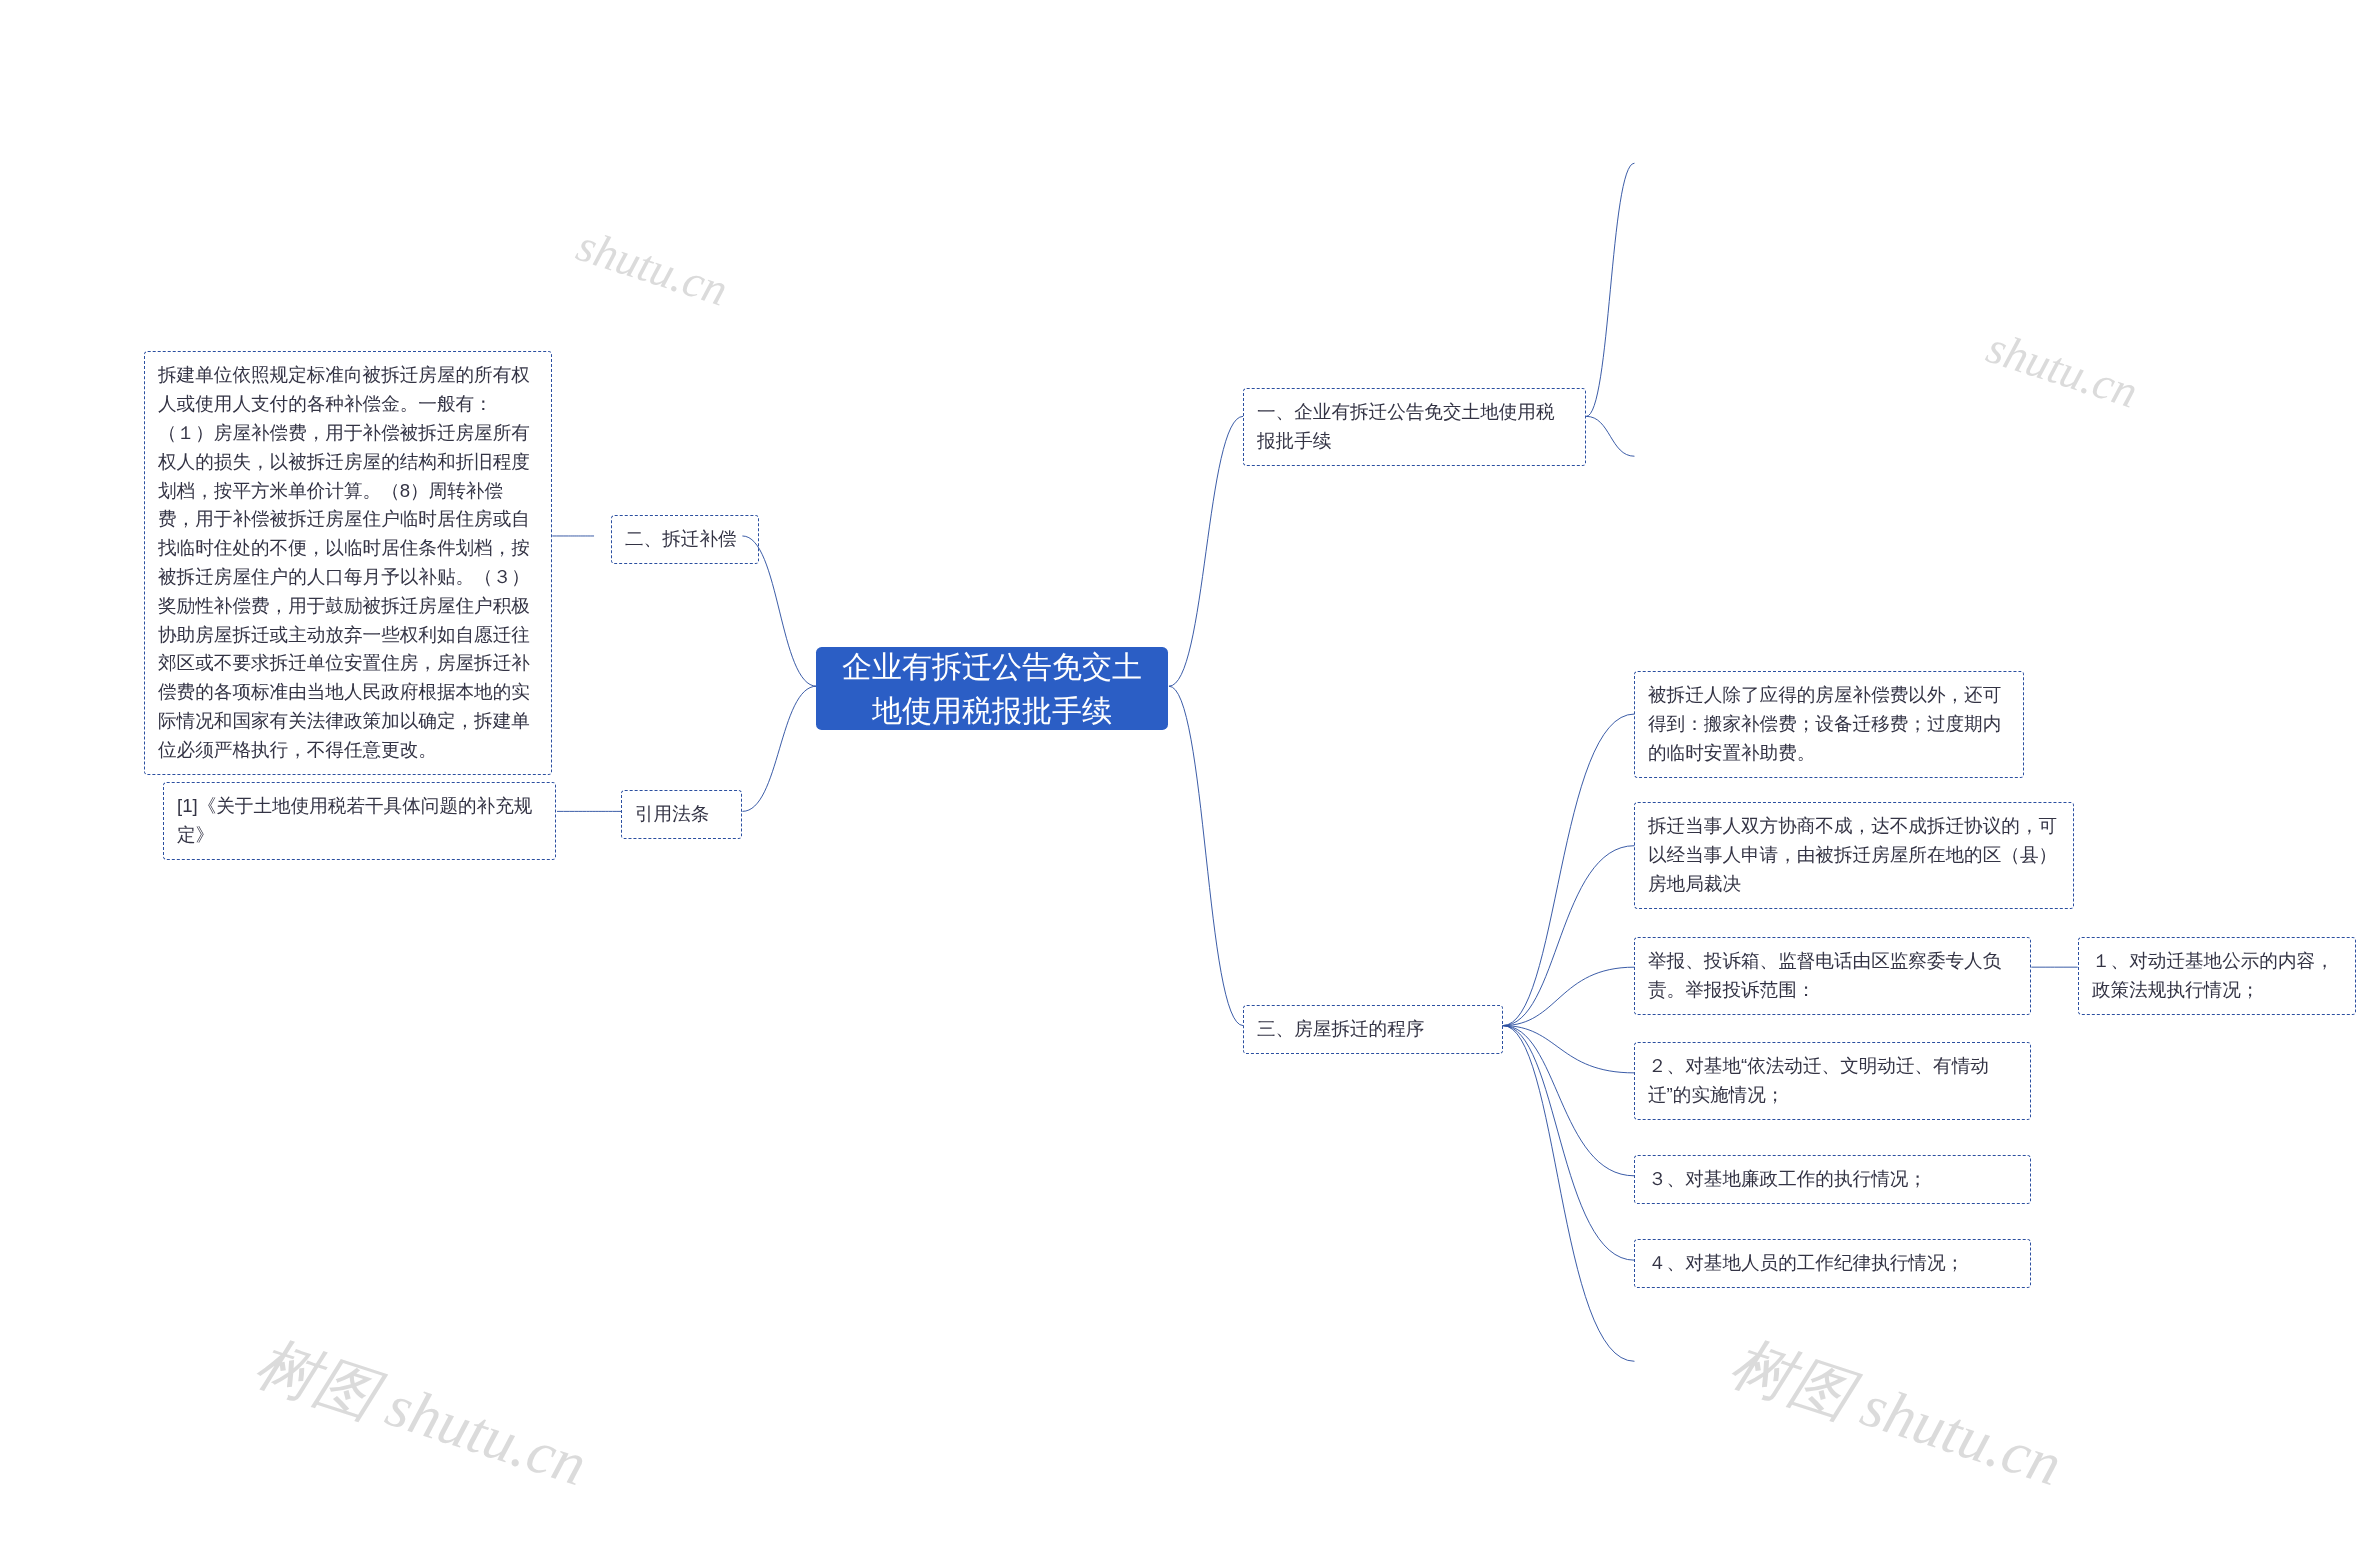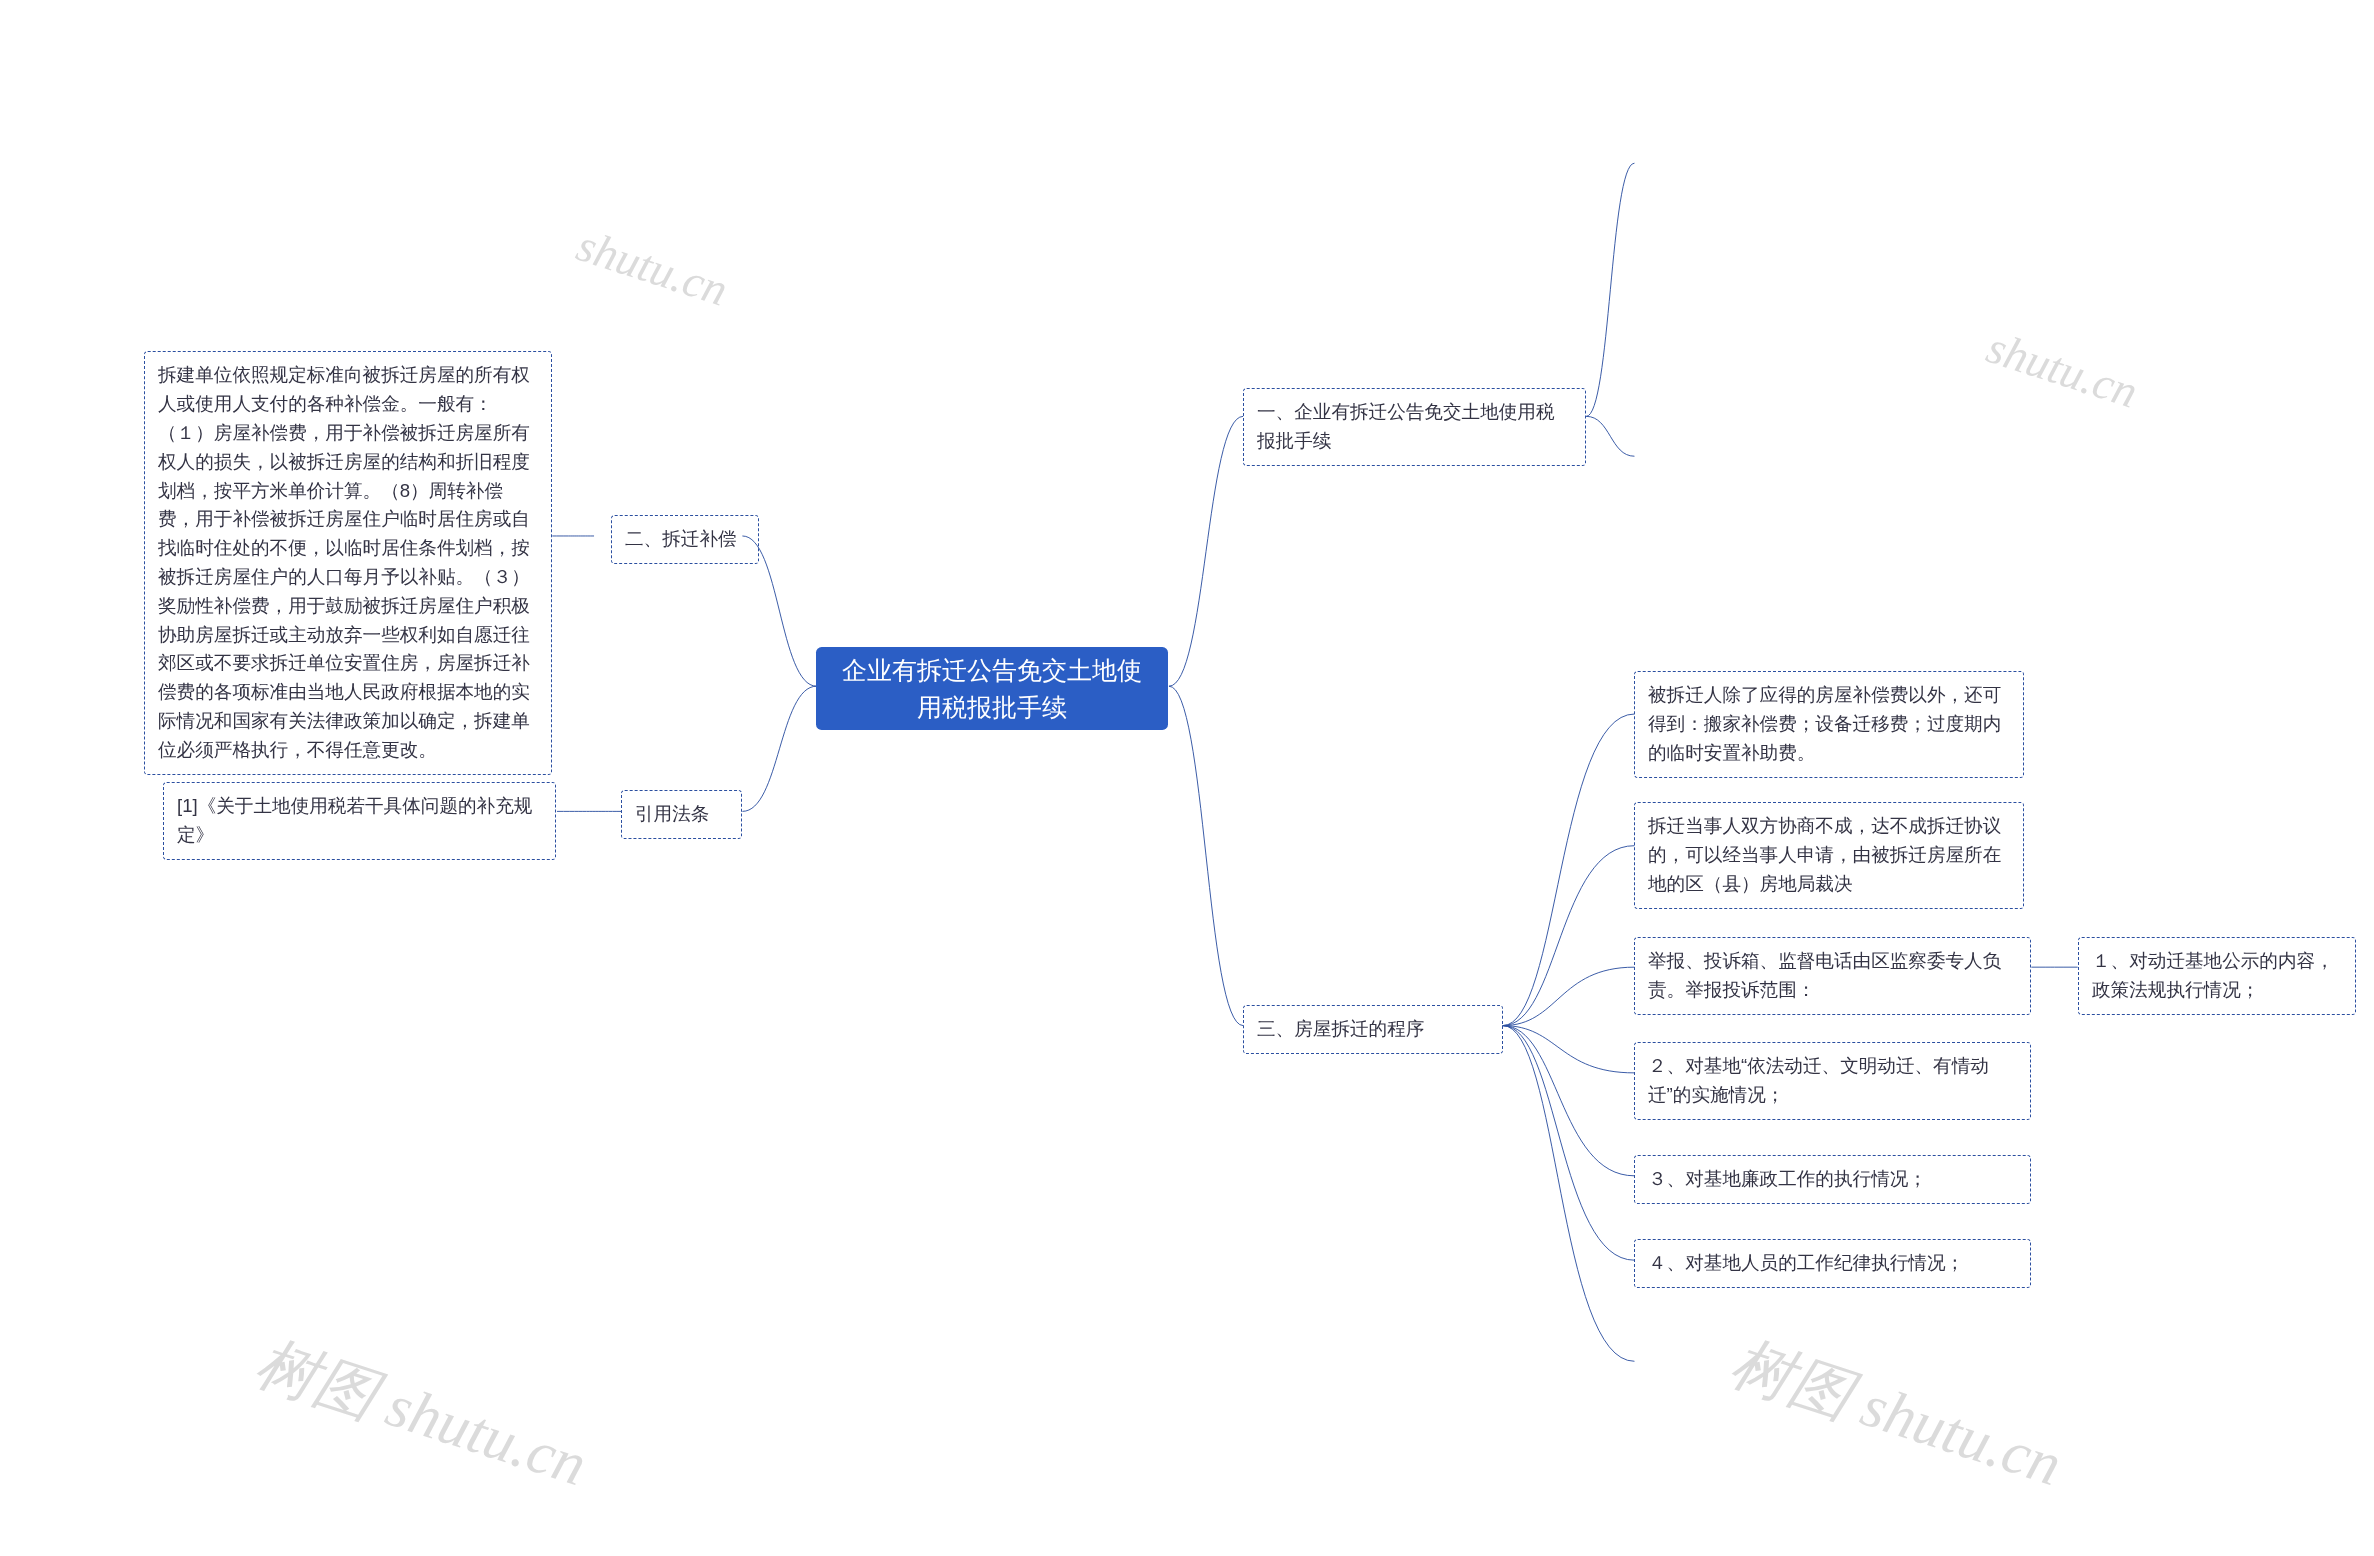--- a/index.html
+++ b/index.html
@@ -38,21 +38,21 @@
     position: absolute;
     box-sizing: border-box;
     background: #2b5ec5;
     color: #ffffff;
     border: none;
     border-radius: 5.6px;
     display: flex;
     align-items: center;
     justify-content: center;
     text-align: center;
-    font-size: 25px;
+    font-size: 30px;
     line-height: 1.45;
     padding: 13px 16.7px;
   }
   .watermark {
     position: absolute;
     color: #999999;
     opacity: 0.35;
     transform-origin: center;
     transform: rotate(18deg);
     pointer-events: none;
@@ -103,21 +103,21 @@
 <div class="root" style="left:816px; top:647px; width:352px; height:83px;">企业有拆迁公告免交土地使用税报批手续</div>
 
 <div class="node" style="left:1243px; top:388px; width:343px;">一、企业有拆迁公告免交土地使用税报批手续</div>
 
 
 
 <div class="node" style="left:1243px; top:1005px; width:260px;">三、房屋拆迁的程序</div>
 
 <div class="node" style="left:1634px; top:671px; width:390px;">被拆迁人除了应得的房屋补偿费以外，还可得到：搬家补偿费；设备迁移费；过度期内的临时安置补助费。</div>
 
-<div class="node" style="left:1634px; top:802px; width:390px;">拆迁当事人双方协商不成，达不成拆迁协议的，可以经当事人申请，由被拆迁房屋所在地的区（县）房地局裁决</div>
+<div class="node" style="left:1634px; top:802px; width:440px;">拆迁当事人双方协商不成，达不成拆迁协议的，可以经当事人申请，由被拆迁房屋所在地的区（县）房地局裁决</div>
 
 <div class="node" style="left:1634px; top:937px; width:397px;">举报、投诉箱、监督电话由区监察委专人负责。举报投诉范围：</div>
 
 <div class="node" style="left:2078px; top:937px; width:278px;">１、对动迁基地公示的内容，政策法规执行情况；</div>
 
 <div class="node" style="left:1634px; top:1042px; width:397px;">２、对基地“依法动迁、文明动迁、有情动迁”的实施情况；</div>
 
 <div class="node" style="left:1634px; top:1155px; width:397px;">３、对基地廉政工作的执行情况；</div>
 
 <div class="node" style="left:1634px; top:1239px; width:397px;">４、对基地人员的工作纪律执行情况；</div>

